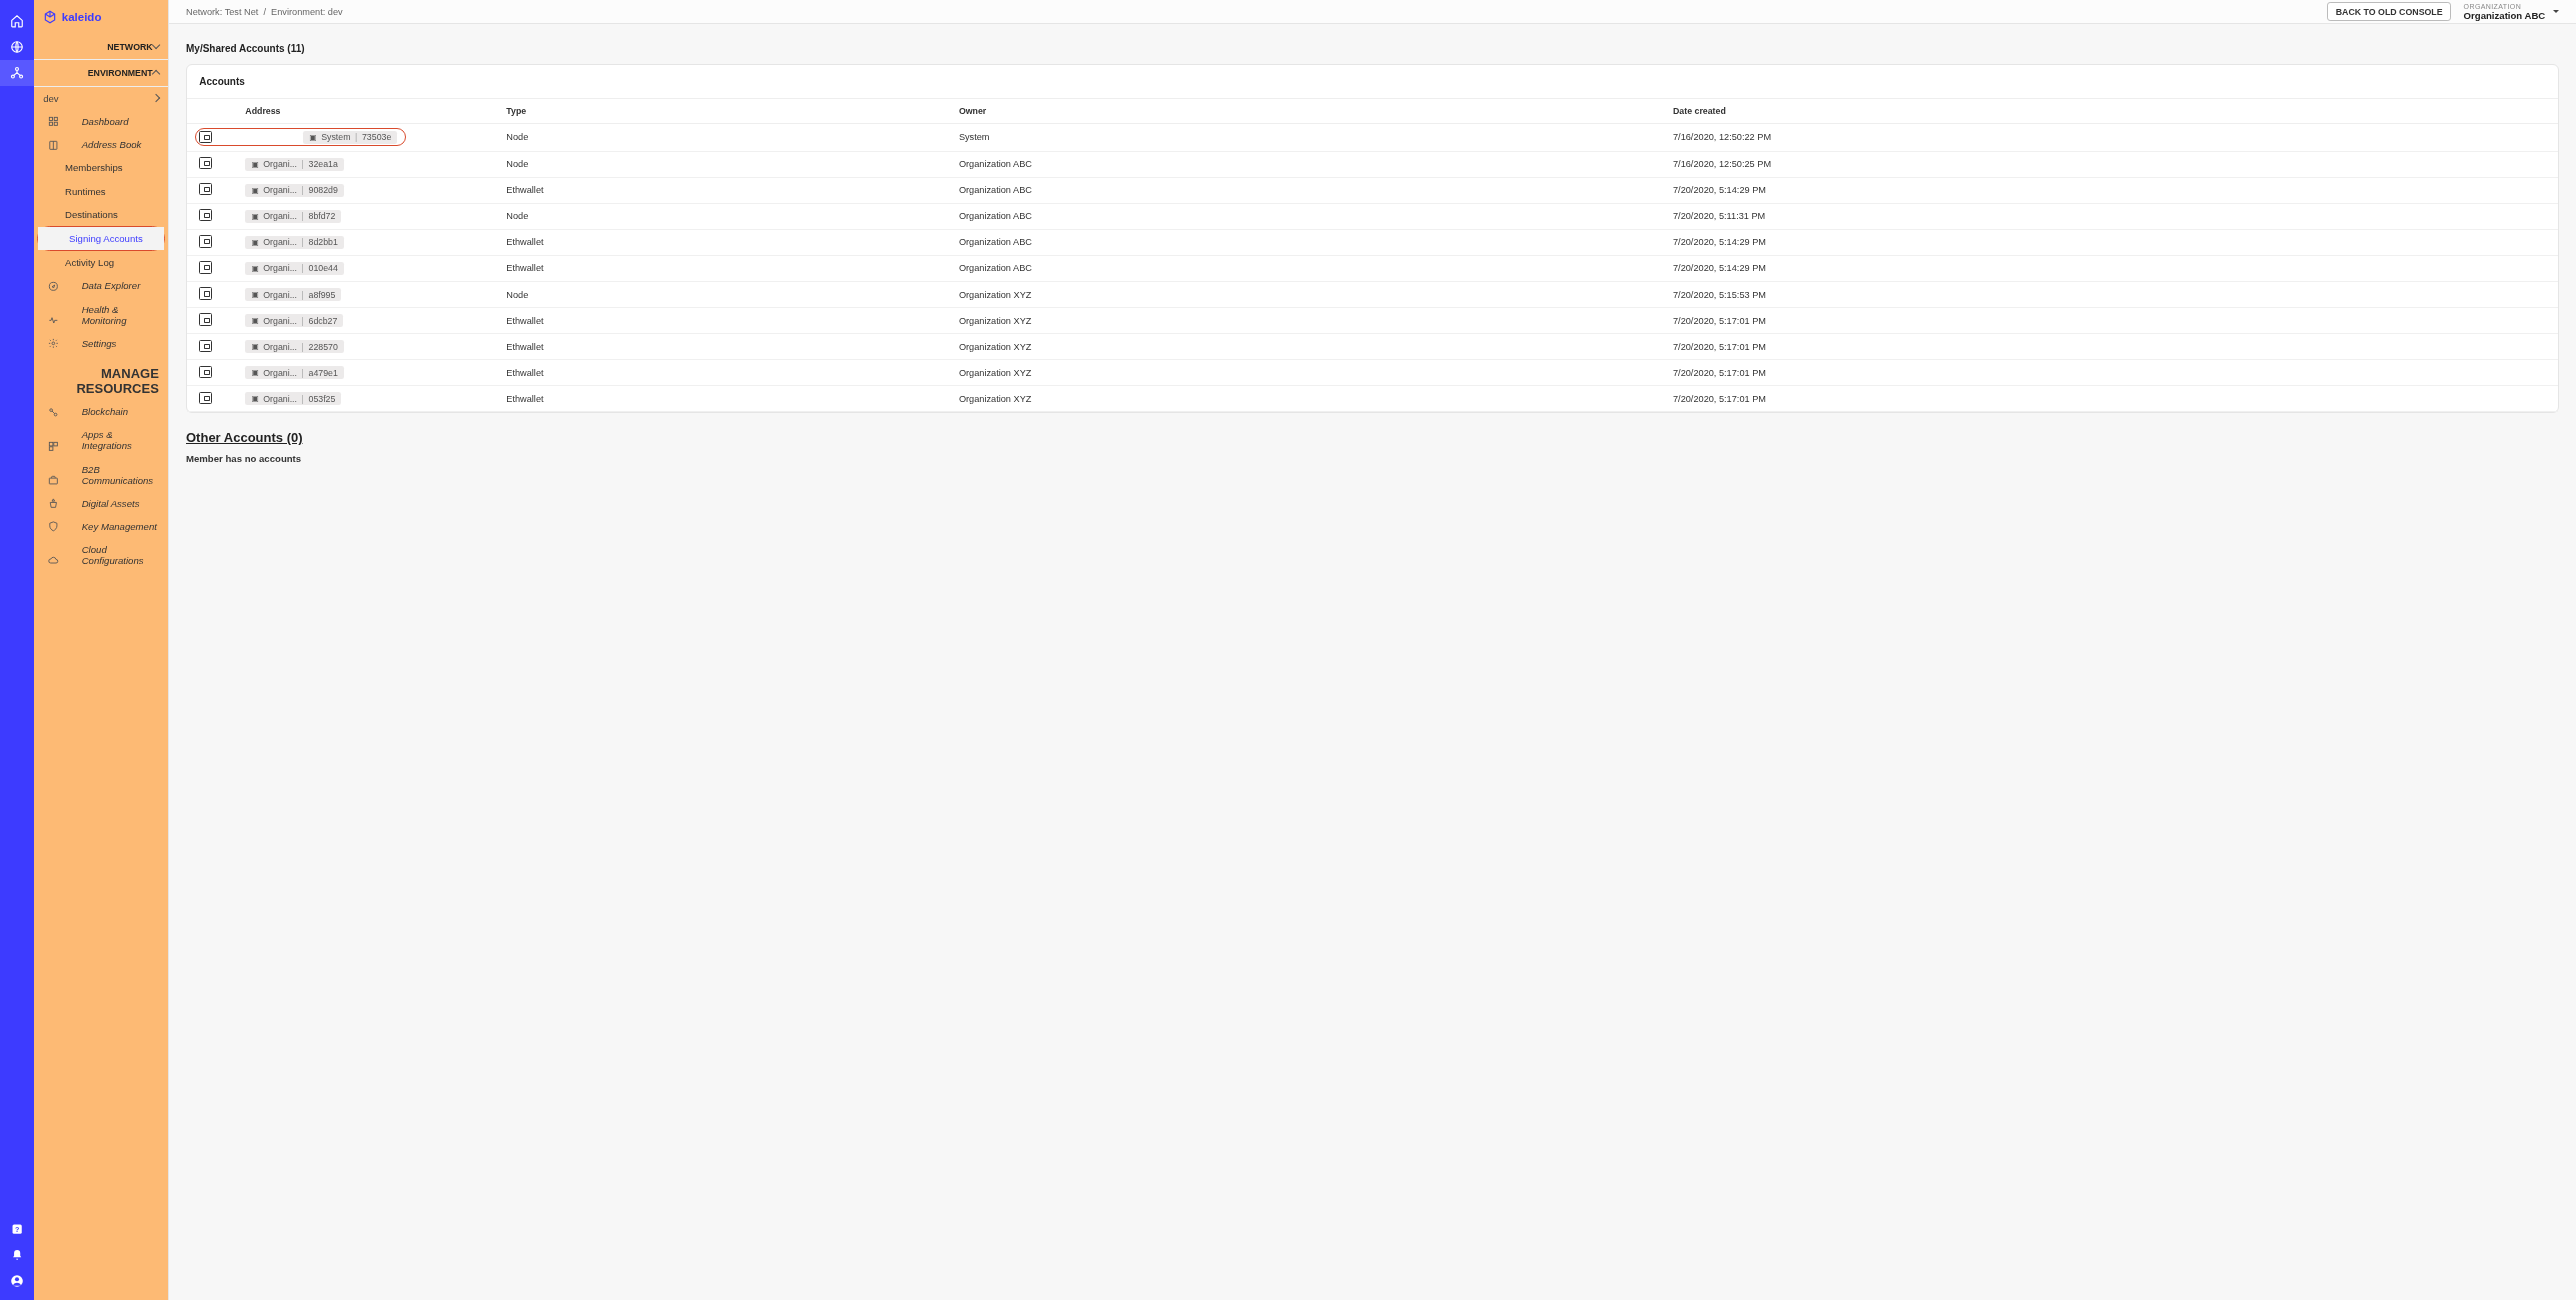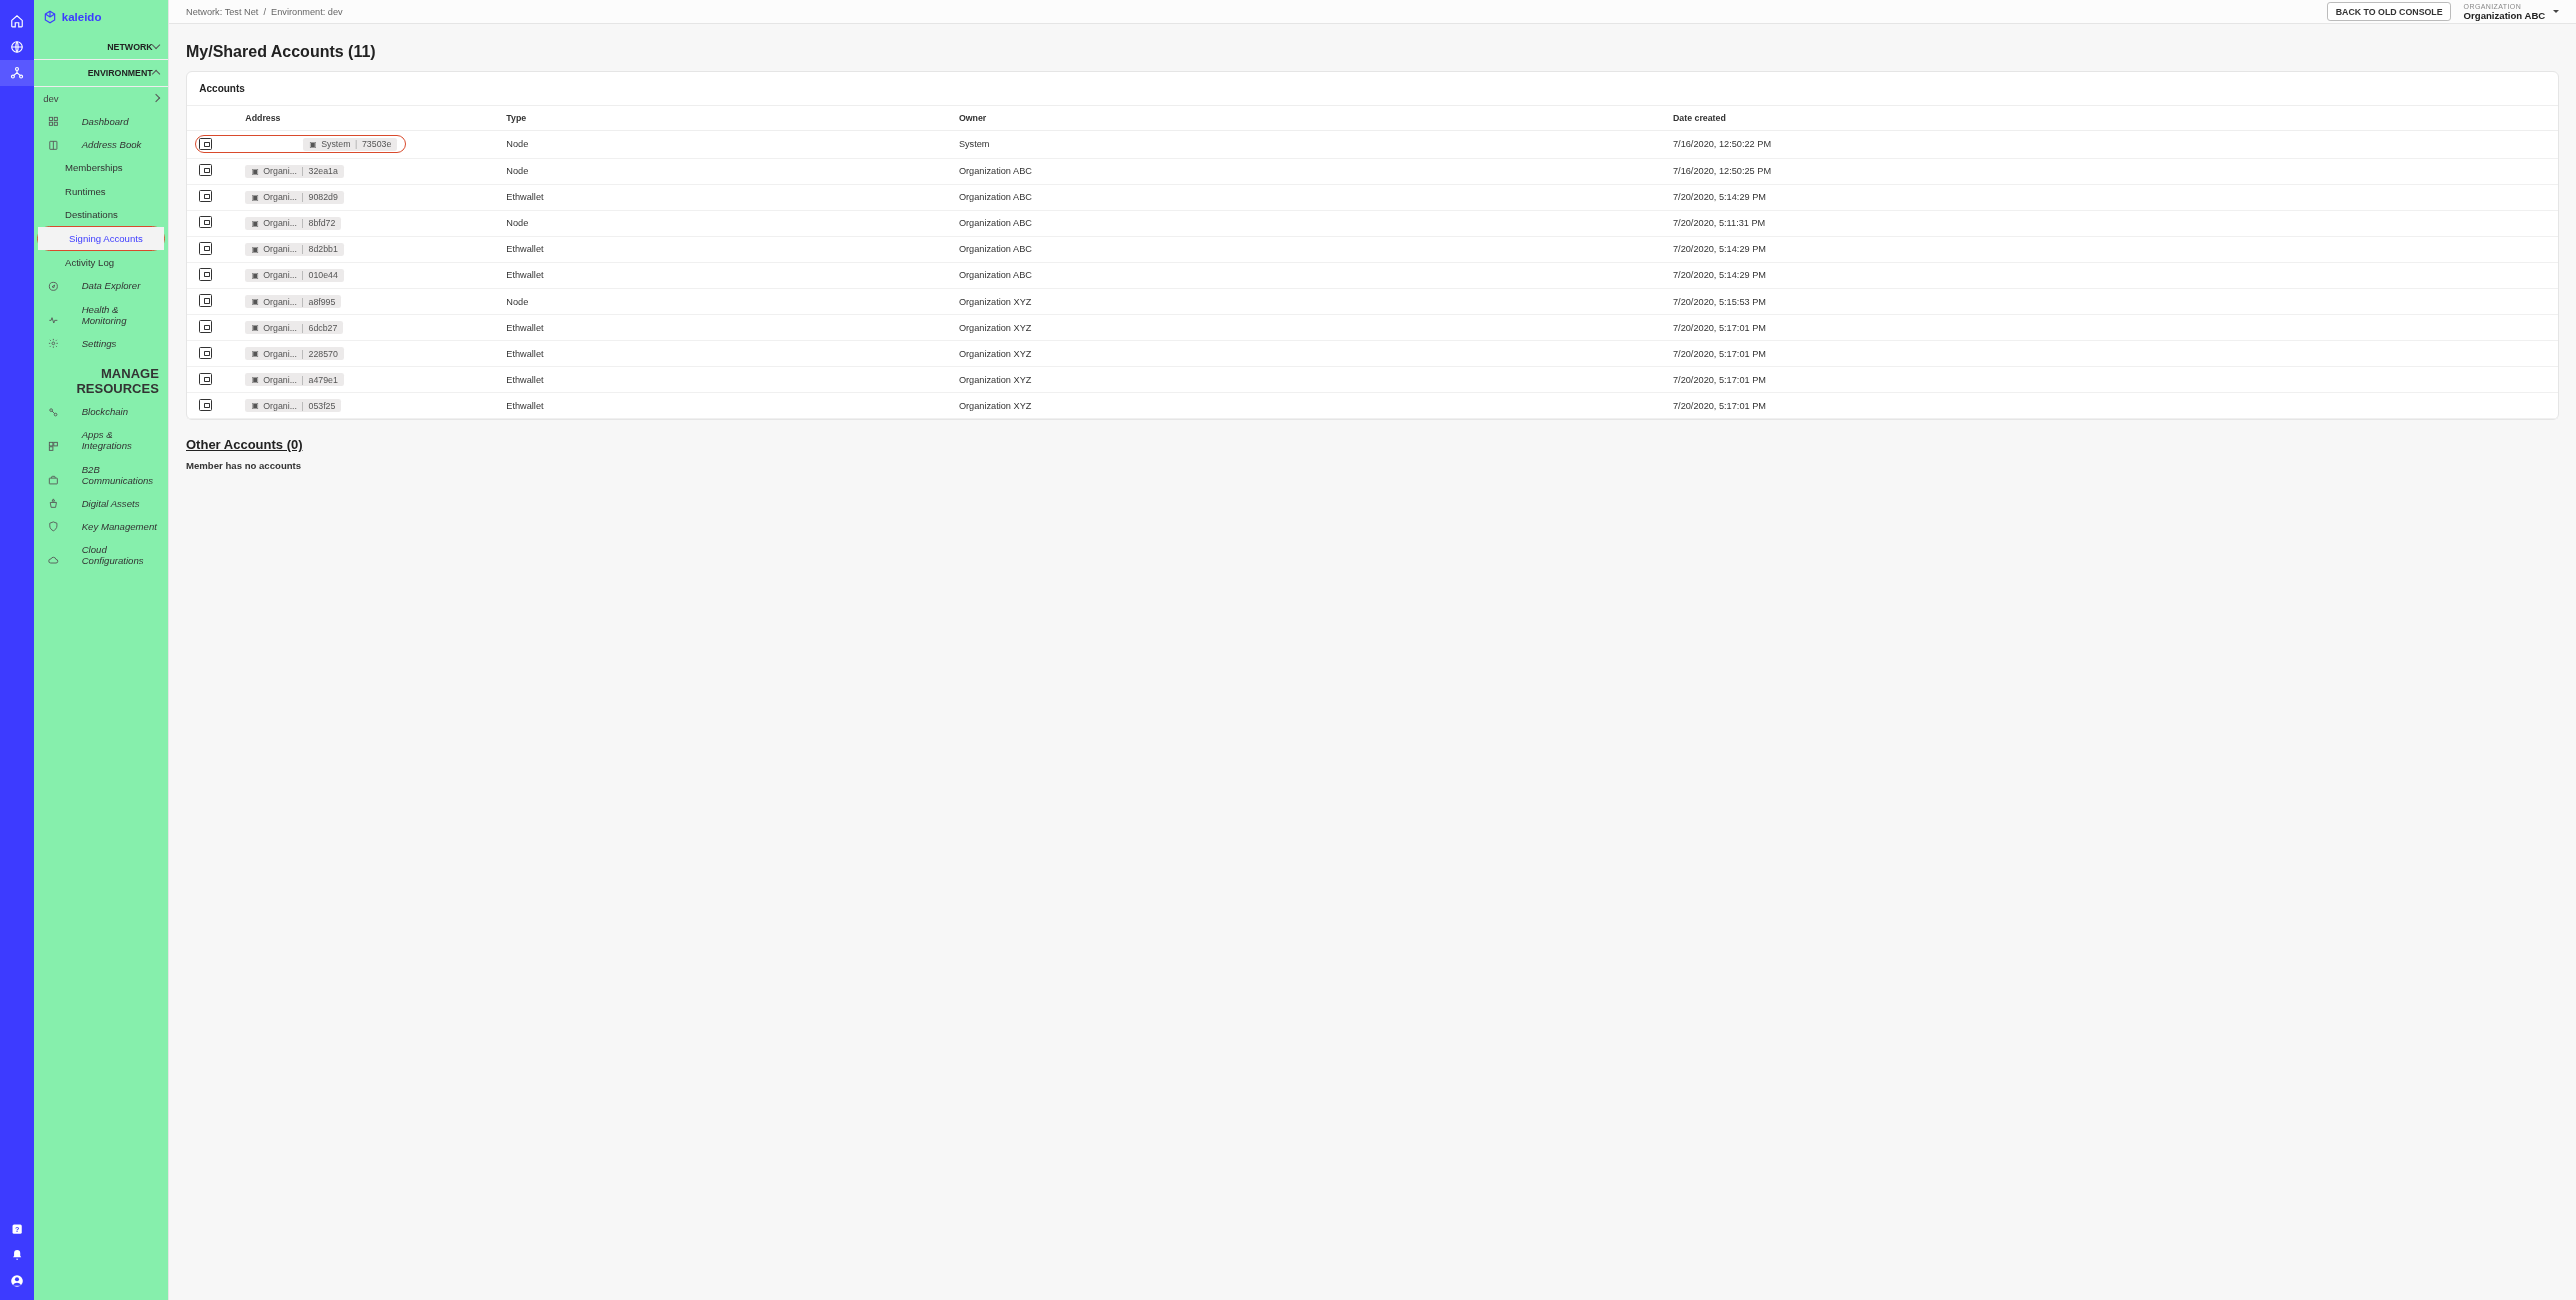--- a/index.html
+++ b/index.html
@@ -6,42 +6,42 @@
 body { font-family: -apple-system, Helvetica, Arial, sans-serif; background:#fff; color:#222; }
 .app { display:flex; height:100vh; }
 
 
 .rail { width:34px; background:#3d3bff; display:flex; flex-direction:column; align-items:center; padding-top:7.7px; gap:0; }
 .rail .icon { width:34px; height:26px; display:flex; align-items:center; justify-content:center; color:#fff; cursor:pointer; }
 .rail .icon.active { background:rgba(255,255,255,0.15); }
 .rail .spacer { flex:1; }
 
 
-.sidebar { width:135px; border-right:0.8px solid #e5e5e5; background:#86efac; display:flex; flex-direction:column; font-size:9.6px; }
+.sidebar { width:135px; border-right:0.8px solid #e5e5e5; background:#fdba74; display:flex; flex-direction:column; font-size:9.6px; }
 .logo { height:34px; display:flex; align-items:center; padding:0 9.2px; gap:4.6px; color:#3d3bff; font-weight:600; font-size:11.5px; }
 .sec-hdr { padding:7.7px 9.2px; font-weight:700; font-size:8.8px; color:#222; display:flex; justify-content:flex-end; align-items:center; border-top:0.8px solid #eee; cursor:pointer; }
 .sec-hdr.first { border-top:none; }
 .env-row { padding:6.1px 9.2px; display:flex; justify-content:space-between; align-items:center; color:#444; border-top:0.8px solid #eee; cursor:pointer; }
 .nav-item { padding:6.1px 9.2px 6.1px 14px; display:flex; align-items:flex-end; gap:23px; color:#333; cursor:pointer;font-style:italic; }
 .nav-sub  { padding:6.1px 9.2px 6.1px 31px; color:#333; cursor:pointer; }
 .nav-sub.active { background:#f3f3f3; color:#3d3bff; }
 .highlight-oval { border:1.5px solid #d94a2c; border-radius:14px; margin:0 3.1px; }
 .sec-title { padding:10.7px 9.2px 4.6px; font-weight:700; font-size:13px; color:#333;text-align:right; }
 .nav-icon { width:10.7px; height:10.7px; flex-shrink:0; color:#555; display:inline-flex; align-items:center; justify-content:center; }
 
 
 .main { flex:1; display:flex; flex-direction:column; background:#f7f7f7; overflow:auto; }
 .topbar { height:24px; border-bottom:0.8px solid #e5e5e5; display:flex; align-items:center; padding:0 17px; font-size:9.2px; color:#666; background:#fcfcfc; }
 .crumbs { flex:1; }
 .btn-old { border:0.8px solid #bbb; background:#fff; padding:3.8px 7.7px; font-size:8.8px; font-weight:600; border-radius:3.1px; cursor:pointer; color:#333; }
 .org { margin-left:12.3px; display:flex; align-items:center; gap:7.7px; }
 .org .lbl { font-size:7px; color:#888; letter-spacing:0.4px; }
 .org .name { font-size:9.6px; font-weight:600; color:#222; }
 .content { padding:14px 17px 31px; }
-h1 { font-size:16px; font-weight:700; color:#222; margin:4.6px 0 10.7px; }
+h1 { font-size:10px; font-weight:700; color:#222; margin:4.6px 0 10.7px; }
 .card { background:#fff; border:0.8px solid #e5e5e5; border-radius:6px; }
 .card-hdr { padding:10.7px 12.3px; font-weight:700; font-size:10px; color:#222; }
 table { width:100%; border-collapse:collapse; }
 thead th { text-align:left; font-size:8.8px; font-weight:700; color:#333; padding:7px 12.3px; border-top:0.8px solid #eee; border-bottom:0.8px solid #eee; background:#fff; }
 tbody td { font-size:9.2px; padding:5.4px 12.3px; border-bottom:0.8px solid #f0f0f0; color:#333; vertical-align:middle; }
 .col-icon { width:46px; }
 .col-addr { width:261px; }
 .wallet-ic { width:12.3px; height:12.3px; border:1.5px solid #333; border-radius:1.5px; display:inline-block; position:relative; }
 .wallet-ic::after{ content:""; position:absolute; right:0.8px; top:3.1px; width:3.8px; height:3.1px; border:1.2px solid #333; border-radius:0.8px; background:#fff;}
 .pill { display:inline-flex; align-items:center; gap:4.6px; background:#eceaea; border-radius:2.3px; padding:1.5px 6.1px; font-size:8.8px; color:#555; }

